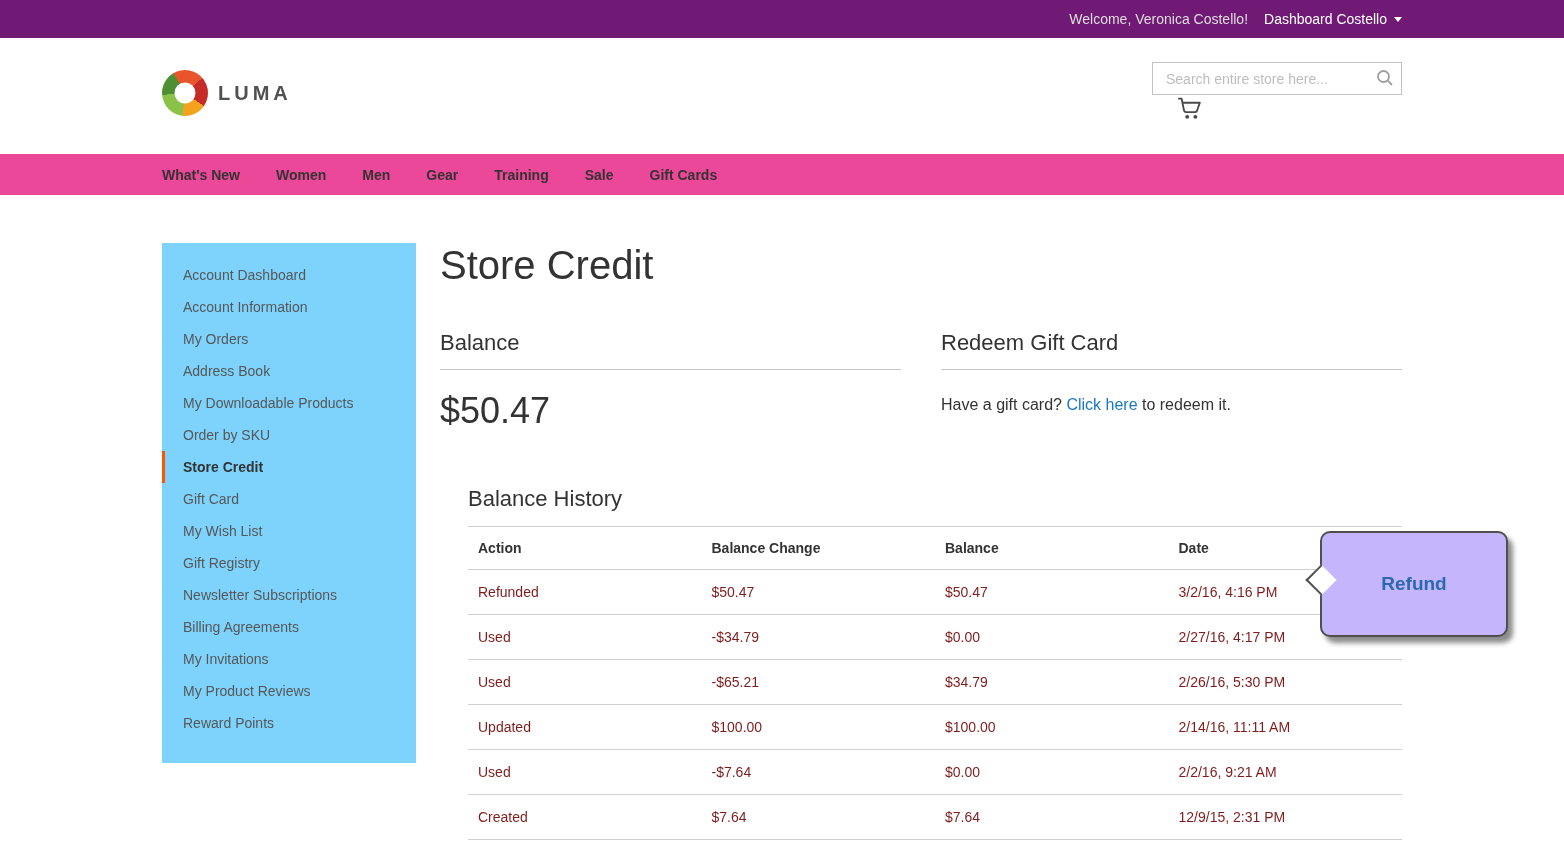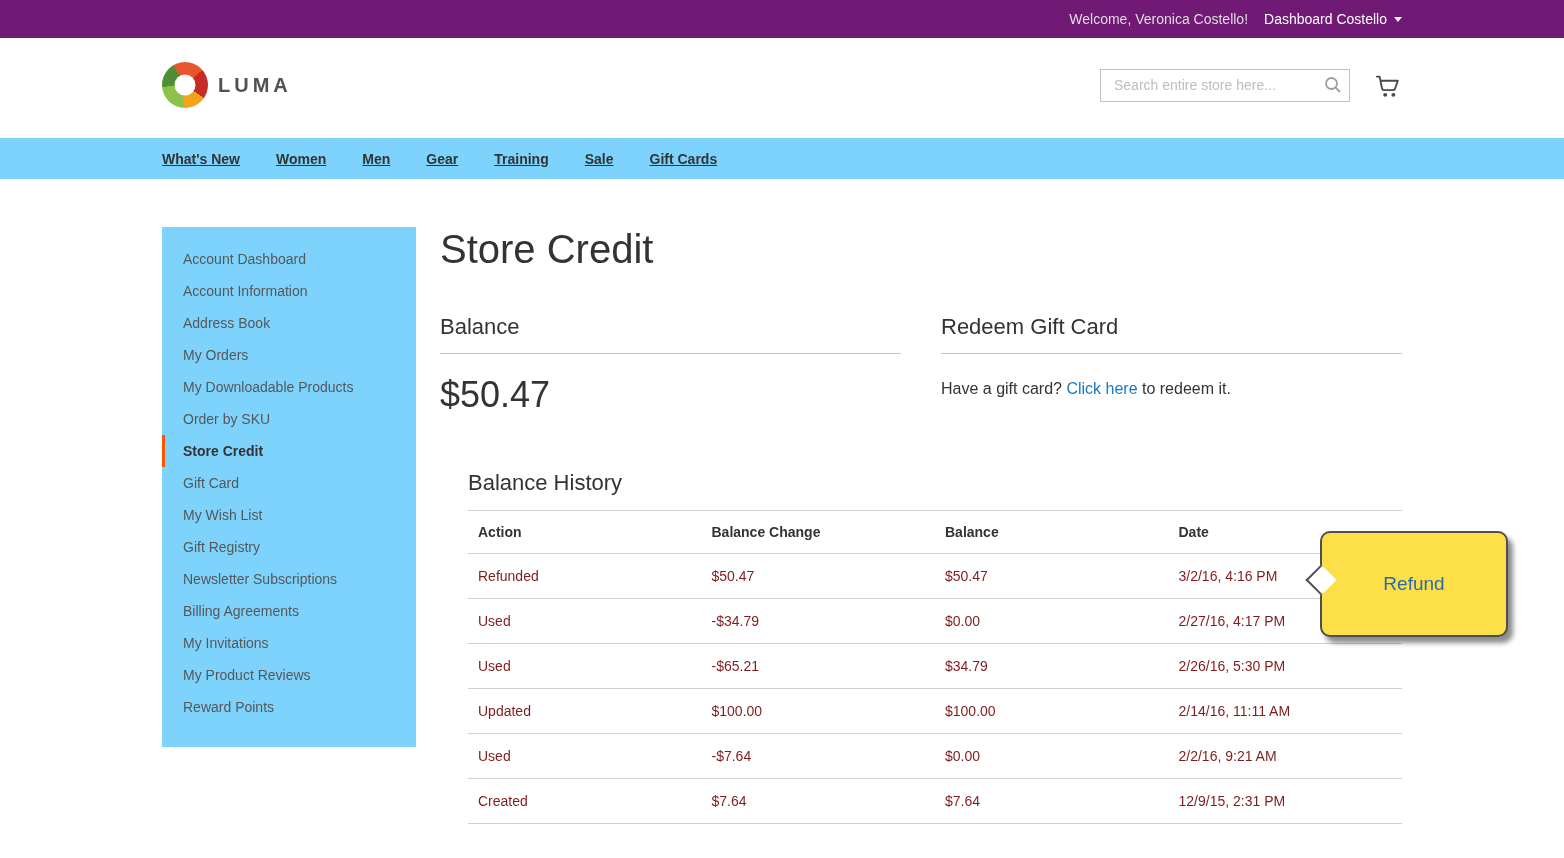--- a/index.html
+++ b/index.html
@@ -38,33 +38,33 @@
       #e8552c 0 22%, #c62b28 22% 43%, #f3a31b 43% 60%, #8bc34a 60% 82%, #4e8f33 82% 100%);
     position: relative; flex: 0 0 auto;
   }
   .logo-ring::after {
     content: ""; position: absolute; left: 50%; top: 50%;
     width: 21px; height: 21px; border-radius: 50%; background: #ffffff;
     transform: translate(-50%, -50%);
   }
   .logo-text { font-size: 20px; letter-spacing: 4px; color: #515151; font-weight: bold; margin-left: 10px; }
 
-  .header-right { display: flex; align-items: flex-end; }
+  .header-right { display: flex; align-items: flex-start; flex-direction: column; }
   .search-wrap { position: relative; }
   .search-input {
     width: 250px; height: 33px; border: 1px solid #c2c2c2; background: #ffffff;
     font-size: 14px; padding: 0 34px 0 13px; color: #333;
     font-family: "Liberation Sans", sans-serif; outline: none;
   }
   .search-input::placeholder { color: #bdbdbd; }
   .search-btn { position: absolute; right: 7px; top: 6px; background: none; border: none; cursor: pointer; padding: 0; }
   .cart-btn { background: none; border: none; cursor: pointer; margin-left: 24px; padding: 0; }
 
   
-  .nav { background: #7dd3fc; text-decoration: underline; }
+  .nav { background: #ec4899; }
   .nav-inner { display: flex; height: 41px; align-items: center; }
   .nav-item {
     font-size: 14px; font-weight: bold; color: #333; text-decoration: none;
     margin-right: 36px; cursor: pointer;
   }
 
   
   .main { display: flex; padding-top: 48px; align-items: flex-start; padding-bottom: 40px; }
   .sidebar {
     width: 254px; flex: 0 0 254px; background: #7dd3fc;
@@ -100,24 +100,25 @@
     width: 25%;
   }
   .history-table td {
     text-align: left; padding: 14px 10px; border-bottom: 1px solid #d1d1d1; color: #7f1d1d;
   }
 
   
   .callout {
     position: absolute; left: 1320px; top: 531px;
     width: 188px; height: 106px;
-    background: #fde047; border: 2px solid #4f4f4f; border-radius: 10px;
+    background: #c4b5fd; border: 2px solid #4f4f4f; border-radius: 10px;
     box-shadow: 5px 6px 5px rgba(0,0,0,0.45);
     display: flex; align-items: center; justify-content: center;
     z-index: 10;
+    font-weight: bold;
   }
   .callout::before {
     content: ""; position: absolute; left: -12px; top: 36px;
     width: 20px; height: 20px; background: #ffffff;
     border-left: 2px solid #4f4f4f; border-bottom: 2px solid #4f4f4f;
     transform: rotate(45deg);
   }
   .callout-label { font-size: 19px; color: #2a6ab0; }
 </style>
 </head>
@@ -176,22 +177,22 @@
       <a class="nav-item">Sale</a>
       <a class="nav-item">Gift Cards</a>
     </div>
   </nav>
 
   <div class="container main">
 
     <aside class="sidebar">
       <a class="sidebar-item">Account Dashboard</a>
       <a class="sidebar-item">Account Information</a>
+      <a class="sidebar-item">My Orders</a>
       <a class="sidebar-item">Address Book</a>
-      <a class="sidebar-item">My Orders</a>
       <a class="sidebar-item">My Downloadable Products</a>
       <a class="sidebar-item">Order by SKU</a>
       <a class="sidebar-item current">Store Credit</a>
       <a class="sidebar-item">Gift Card</a>
       <a class="sidebar-item">My Wish List</a>
       <a class="sidebar-item">Gift Registry</a>
       <a class="sidebar-item">Newsletter Subscriptions</a>
       <a class="sidebar-item">Billing Agreements</a>
       <a class="sidebar-item">My Invitations</a>
       <a class="sidebar-item">My Product Reviews</a>

